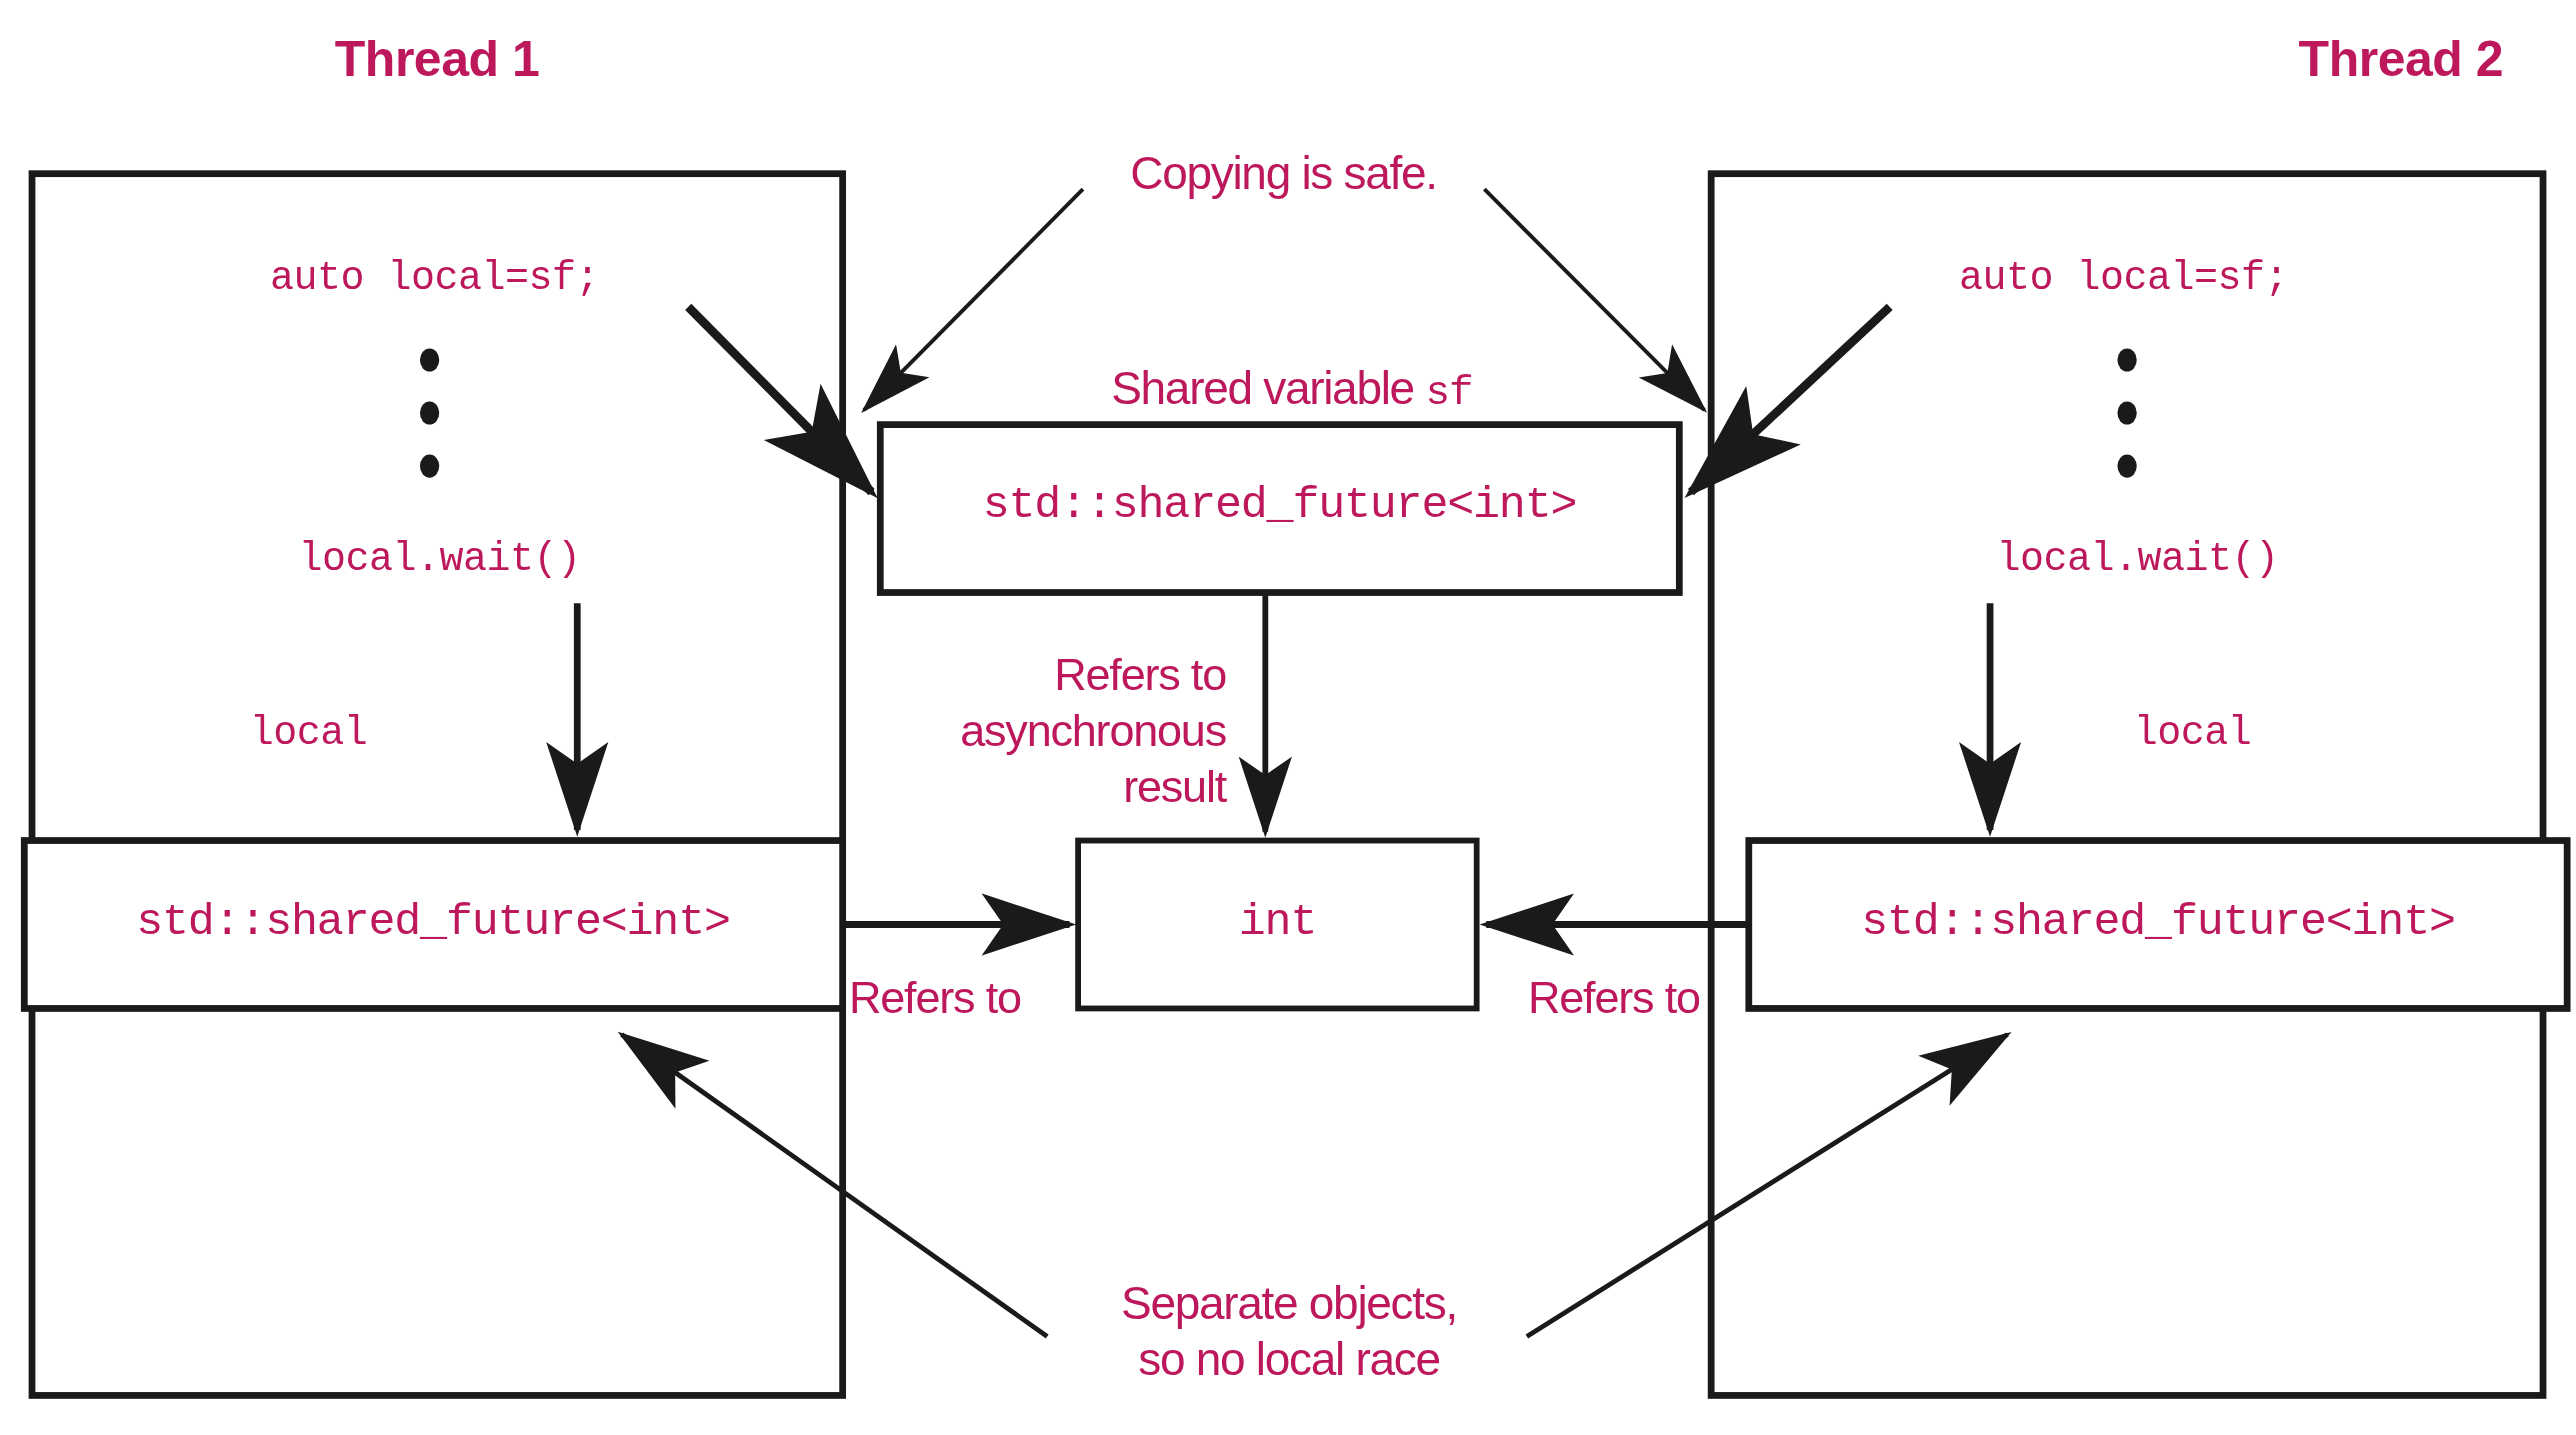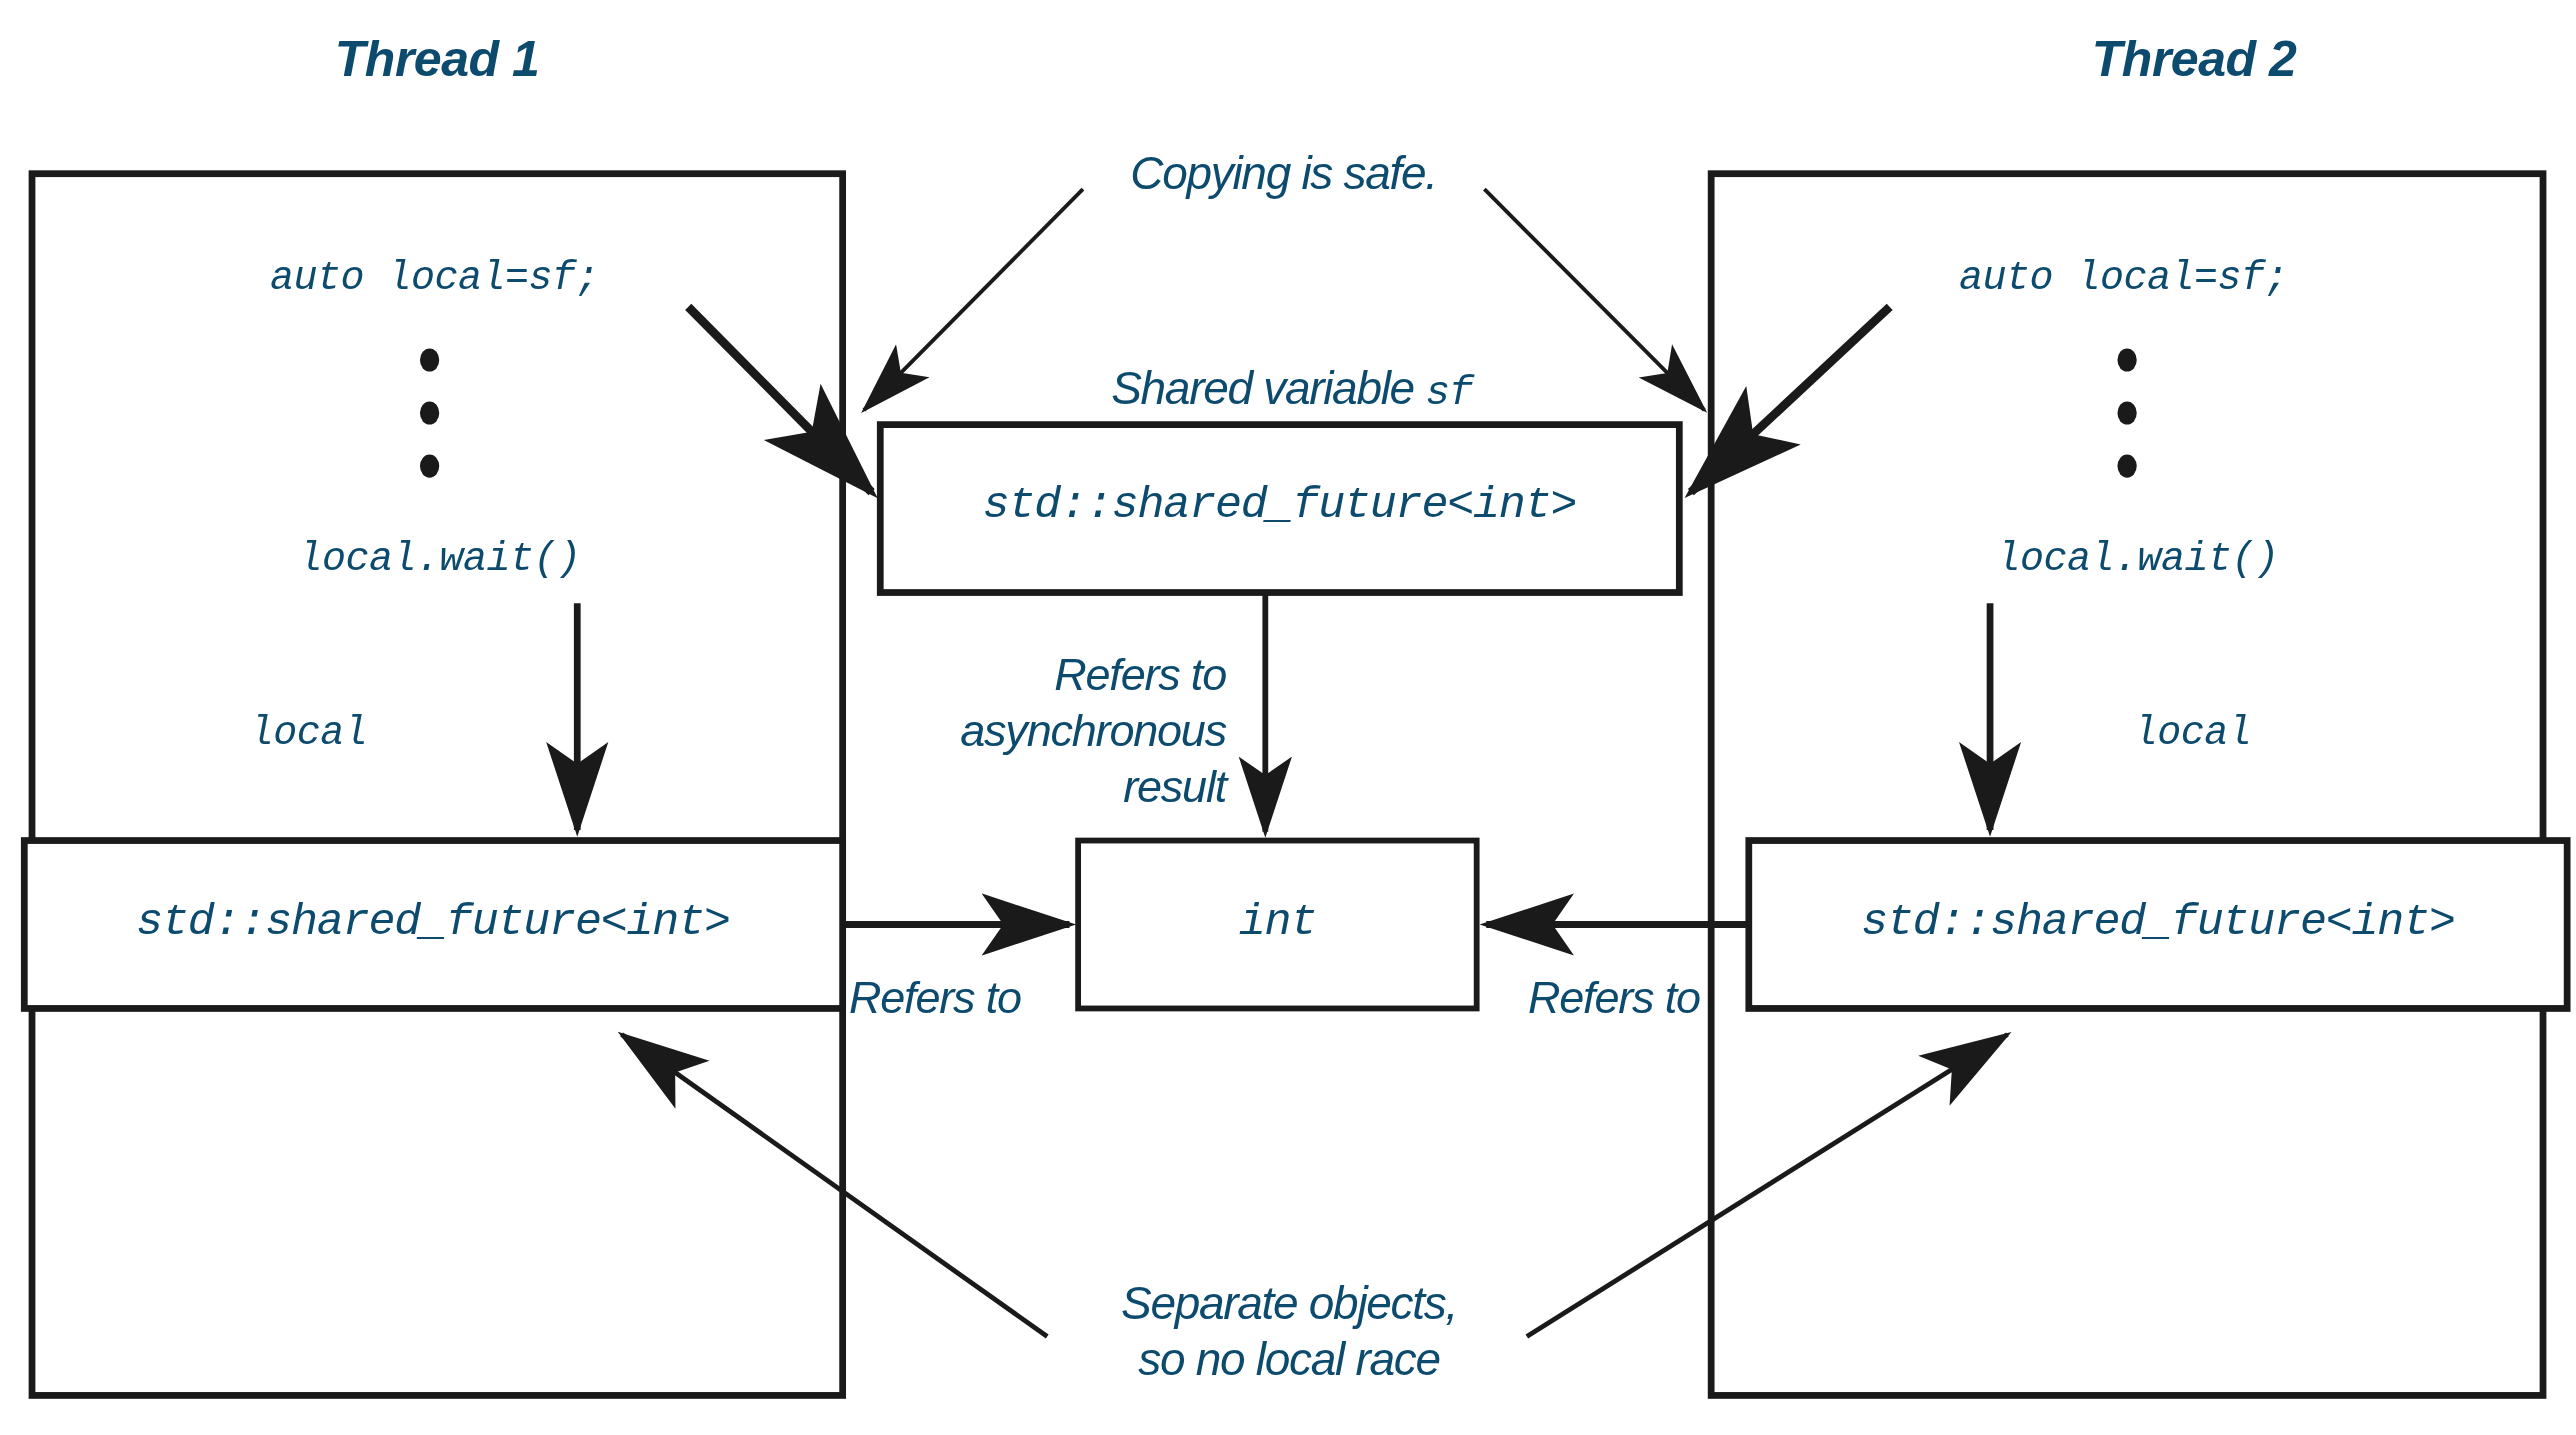--- a/index.html
+++ b/index.html
@@ -17,24 +17,23 @@
   }
   #stage svg {
     position: absolute;
     left: 0;
     top: 0;
     width: 2576px;
     height: 1435px;
   }
   .lbl {
     position: absolute;
-    color: #0c4a6e;
+    color: #be185d;
     white-space: pre;
     line-height: 1.02;
-    font-style: italic;
   }
   .thread-title {
     font-family: "Liberation Sans", sans-serif;
     font-weight: bold;
     font-size: 50px;
     letter-spacing: -0.5px;
     text-align: center;
   }
   .code {
     font-family: "Liberation Mono", "DejaVu Sans Mono", monospace;
@@ -122,21 +121,21 @@
 
     <g fill="#1a1a1a">
       <ellipse cx="2204" cy="373" rx="10" ry="12"></ellipse>
       <ellipse cx="2204" cy="428" rx="10" ry="12"></ellipse>
       <ellipse cx="2204" cy="483" rx="10" ry="12"></ellipse>
     </g>
   </svg>
 
   <div class="lbl thread-title ctr" style="left:128px; top:34px; width:618px;">Thread 1</div>
 
-  <div class="lbl thread-title ctr" style="left:1885px; top:34px; width:618px;">Thread 2</div>
+  <div class="lbl thread-title ctr" style="left:1885px; top:34px; width:618px;text-align:right;">Thread 2</div>
 
   <div class="lbl code ctr" style="left:145px; top:259px; width:579px;">auto local=sf;</div>
 
   <div class="lbl code ctr" style="left:150px; top:540px; width:579px;">local.wait()</div>
 
   <div class="lbl code ctr" style="left:154px; top:714px; width:309px;">local</div>
 
   <div class="lbl code-box-txt ctr" style="left:24px; top:900px; width:818px;">std::shared_future&lt;int&gt;</div>
 
   <div class="lbl note-sm" style="left:849px; top:941px;">Refers to</div>

